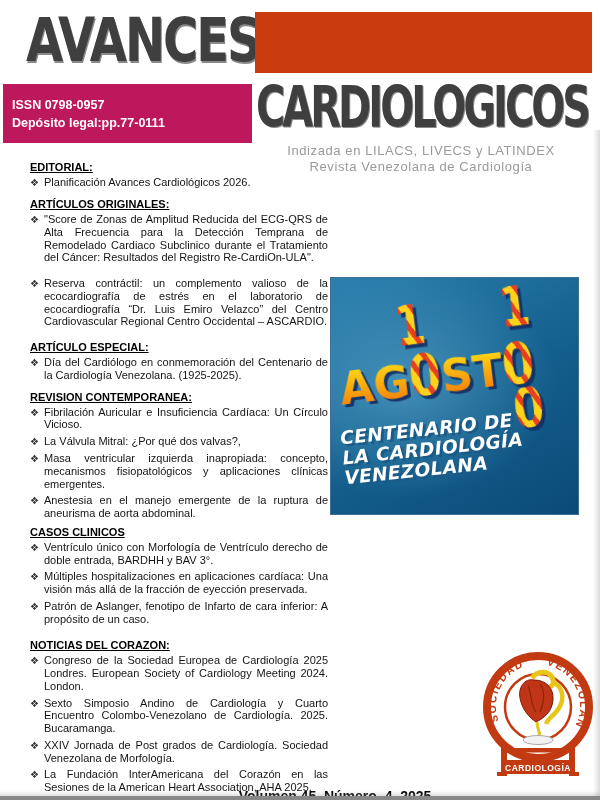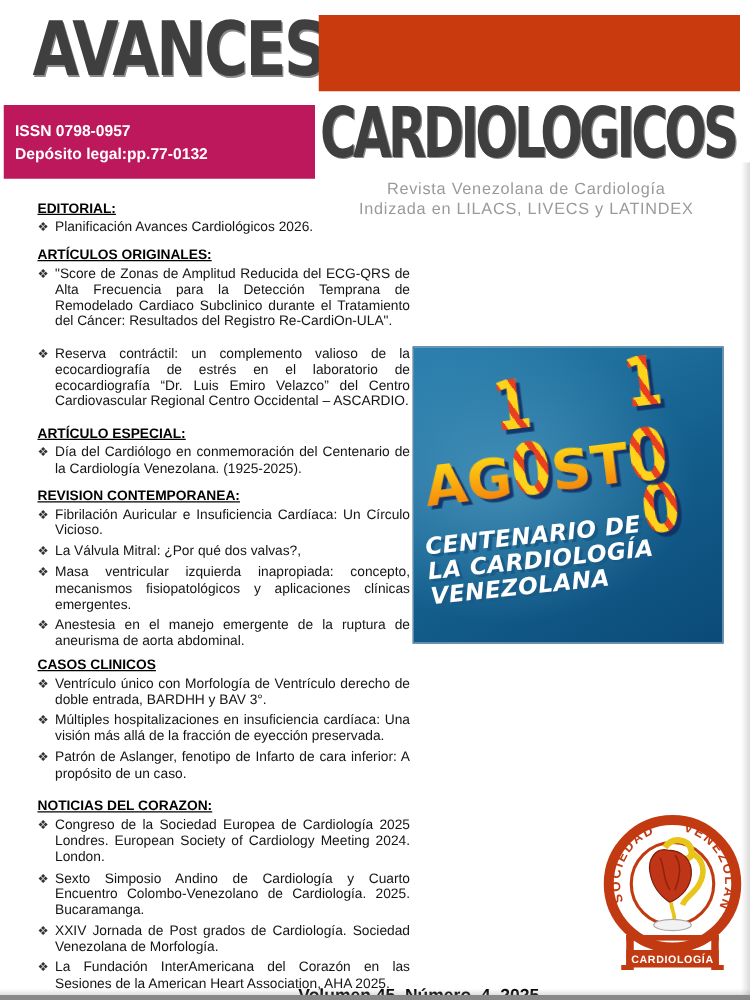--- a/index.html
+++ b/index.html
@@ -63,26 +63,26 @@
 </style>
 </head>
 <body>
 
 <div class="page">
 
   <div class="title-avances">AVANCES</div>
   <div class="bar-top"></div>
   <div class="issn-box">
     <div>ISSN 0798-0957</div>
-    <div>Depósito legal:pp.77-0132</div>
+    <div>Depósito legal:pp.77-0111</div>
   </div>
   <div class="title-cardio">CARDIOLOGICOS</div>
   <div class="subtitle">
+    <div>Indizada en LILACS, LIVECS y LATINDEX</div>
     <div>Revista Venezolana de Cardiología</div>
-    <div>Indizada en LILACS, LIVECS y LATINDEX</div>
   </div>
 
   <div class="toc">
       <div class="toc-section">
         <div class="toc-heading">EDITORIAL:</div>
         <ul class="toc-list">
           <li>
             <span class="bullet">❖</span>
             <span class="itext">Planificación Avances Cardiológicos 2026.</span>
           </li>
@@ -133,21 +133,21 @@
       </div>
       <div class="toc-section">
         <div class="toc-heading">CASOS CLINICOS</div>
         <ul class="toc-list">
           <li>
             <span class="bullet">❖</span>
             <span class="itext">Ventrículo único con Morfología de Ventrículo derecho de doble entrada, BARDHH y BAV 3°.</span>
           </li>
           <li>
             <span class="bullet">❖</span>
-            <span class="itext">Múltiples hospitalizaciones en insuficiencia cardíaca: Una visión más allá de la fracción de eyección preservada.</span>
+            <span class="itext">Múltiples hospitalizaciones en aplicaciones cardíaca: Una visión más allá de la fracción de eyección preservada.</span>
           </li>
           <li>
             <span class="bullet">❖</span>
             <span class="itext">Patrón de Aslanger, fenotipo de Infarto de cara inferior: A propósito de un caso.</span>
           </li>
         </ul>
       </div>
       <div class="toc-section">
         <div class="toc-heading">NOTICIAS DEL CORAZON:</div>
         <ul class="toc-list">

